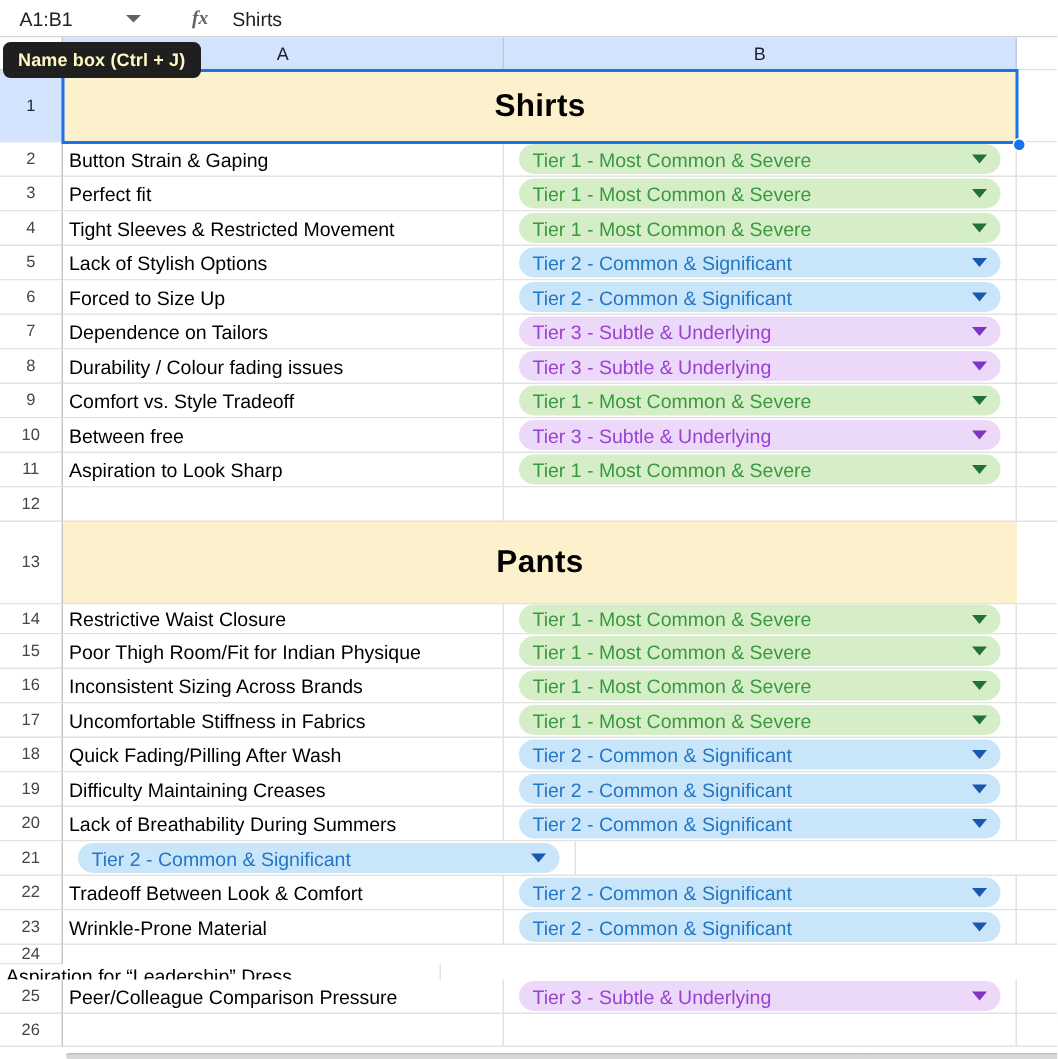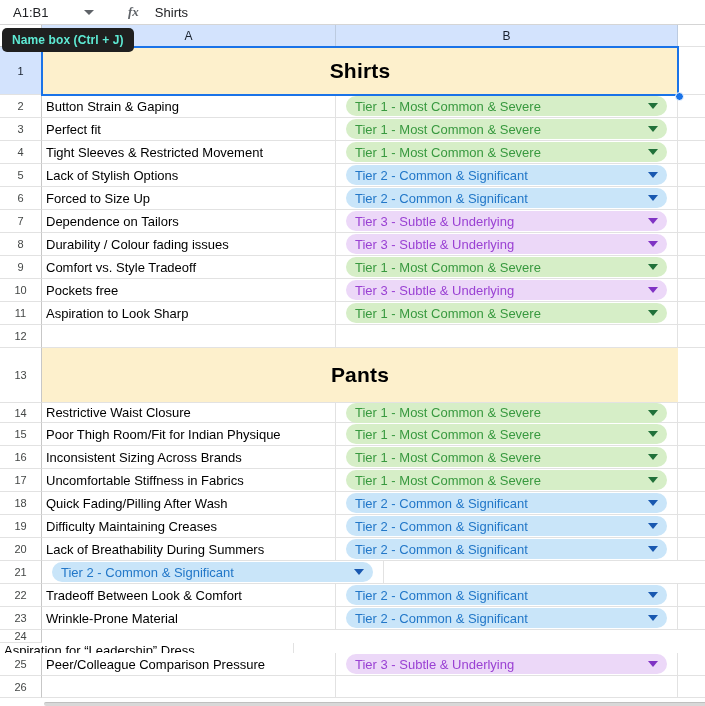--- a/index.html
+++ b/index.html
@@ -164,21 +164,21 @@
     border: 1px solid #ffffff;
     pointer-events: auto;
     cursor: crosshair;
   }
 
   
   .tooltip {
     position: absolute;
     left: 2px; top: 28px;
     background: #1f1f1f;
-    color: #5eead4;
+    color: #fef9c3;
     font-size: 12px;
     font-weight: 600;
     padding: 5px 10px;
     border-radius: 5px;
     z-index: 20;
     white-space: nowrap;
     letter-spacing: 0.1px;
   }
 
   
@@ -302,21 +302,21 @@
         <div class="cell-b">
           <div class="chip" style="background: rgb(214, 238, 199); color: rgb(56, 153, 63);">
             <span>Tier 1 - Most Common &amp; Severe</span>
             <span class="chip-arrow" style="border-top-color: rgb(33, 113, 58);"></span>
           </div>
         </div>
         <div class="cell-rest"></div>
       </div>
       <div class="row" style="height: 23px;">
         <div class="row-num">10</div>
-        <div class="cell-a">Pockets free</div>
+        <div class="cell-a">Between free</div>
         <div class="cell-b">
           <div class="chip" style="background: rgb(236, 216, 248); color: rgb(154, 65, 211);">
             <span>Tier 3 - Subtle &amp; Underlying</span>
             <span class="chip-arrow" style="border-top-color: rgb(128, 51, 196);"></span>
           </div>
         </div>
         <div class="cell-rest"></div>
       </div>
       <div class="row" style="height: 23px;">
         <div class="row-num">11</div>

